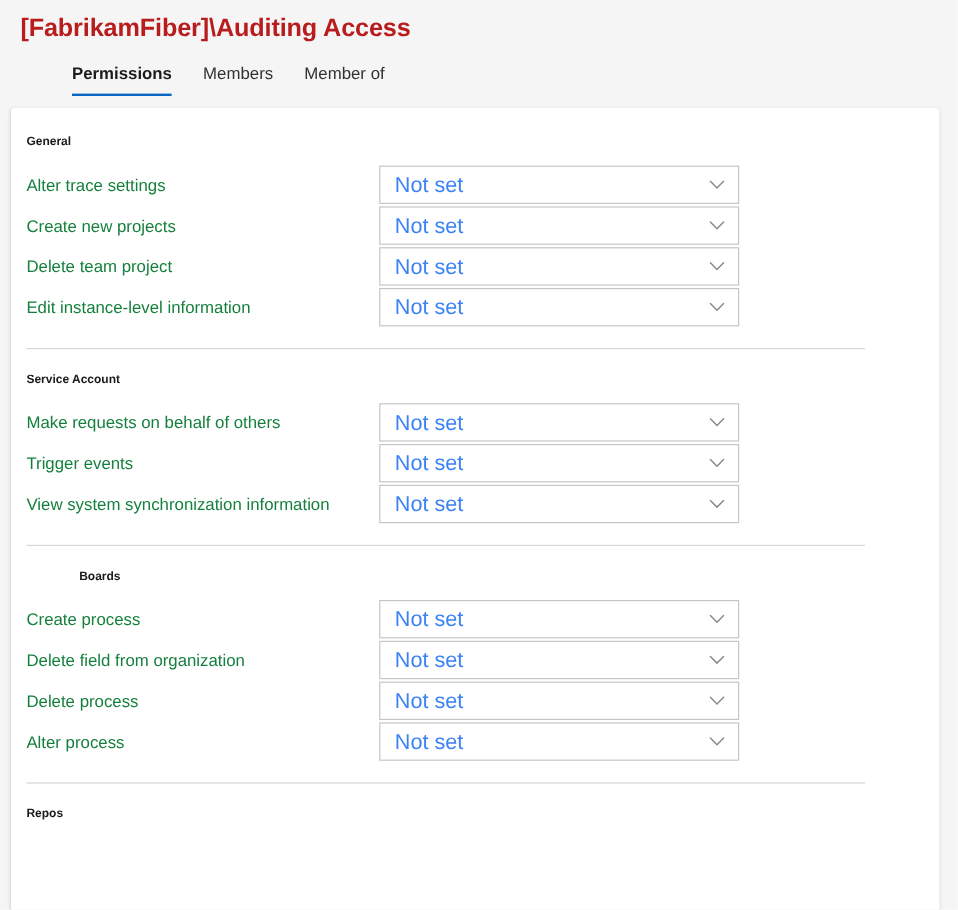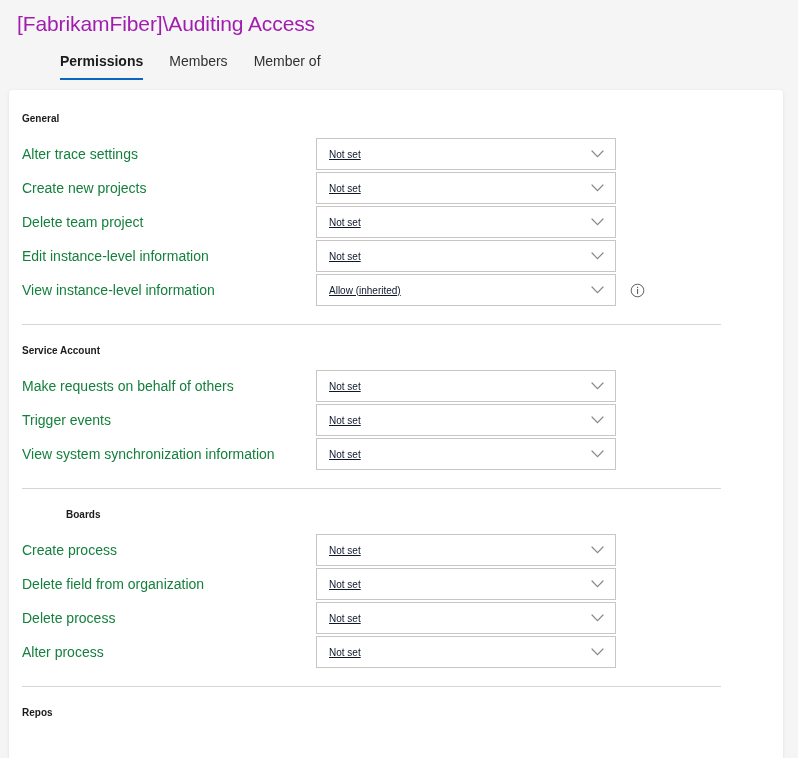--- a/index.html
+++ b/index.html
@@ -8,21 +8,21 @@
     width: 798px; height: 758px;
     background: #f5f5f5;
     font-family: "Liberation Sans", sans-serif;
     overflow: hidden;
   }
   #root { position: relative; width: 798px; height: 758px; }
 
   
   .page-title {
     position: absolute; left: 17px; top: 12px;
-    font-size: 21px; font-weight: 400; color: #a21caf;
+    font-size: 21px; font-weight: 700; color: #b91c1c;
     letter-spacing: -0.1px; white-space: nowrap;
   }
   .tabs {
     position: absolute; left: 16px; top: 53px;
     display: flex; align-items: flex-start; gap: 0px;
   }
   .tab {
     position: relative;
     font-size: 14px; color: #323130;
     padding: 0 13px 11px 13px;
@@ -76,22 +76,22 @@
   .dropdown {
     position: absolute; left: 307px;
     width: 300px; height: 32px;
     border: 1px solid #c8c6c4;
     background: #ffffff;
     display: flex; align-items: center;
     cursor: pointer;
   }
   .dropdown.focused { border: 1px solid #5b8cd1; }
   .dropdown-value {
-    font-size: 10px; color: #0f172a;
-    margin-left: 12px; white-space: nowrap; text-decoration: underline;
+    font-size: 18px; color: #3b82f6;
+    margin-left: 12px; white-space: nowrap;
   }
   .chevron {
     position: absolute; right: 11px; top: 50%;
     transform: translateY(-50%);
     width: 13px; height: 8px;
   }
   .chevron svg { display: block; }
 
   .saved-badge {
     position: absolute; left: 638px;
@@ -166,38 +166,20 @@
             <div class="row-label">Edit instance-level information</div>
             <div class="dropdown">
               <span class="dropdown-value">Not set</span>
               <span class="chevron">
                 <svg width="13" height="8" viewBox="0 0 13 8">
                   <path d="M1 1 L6.5 6.6 L12 1" fill="none" stroke="#8a8886" stroke-width="1.2" stroke-linecap="round"></path>
                 </svg>
               </span>
             </div>
           </div>
-          <div class="row">
-            <div class="row-label">View instance-level information</div>
-            <div class="dropdown">
-              <span class="dropdown-value">Allow (inherited)</span>
-              <span class="chevron">
-                <svg width="13" height="8" viewBox="0 0 13 8">
-                  <path d="M1 1 L6.5 6.6 L12 1" fill="none" stroke="#8a8886" stroke-width="1.2" stroke-linecap="round"></path>
-                </svg>
-              </span>
-            </div>
-            <span class="info-icon">
-              <svg width="15" height="15" viewBox="0 0 15 15">
-                <circle cx="7.5" cy="7.5" r="6.3" fill="none" stroke="#605e5c" stroke-width="1"></circle>
-                <rect x="7" y="6" width="1.1" height="5" fill="#605e5c"></rect>
-                <rect x="7" y="3.8" width="1.1" height="1.3" fill="#605e5c"></rect>
-              </svg>
-            </span>
-          </div>
           <div class="divider" style="margin-top: 17px;"></div>
         </div>
         <div class="section">
           <div class="section-title" style="padding-top: 20px; padding-bottom: 13px;">Service Account</div>
           <div class="row">
             <div class="row-label">Make requests on behalf of others</div>
             <div class="dropdown">
               <span class="dropdown-value">Not set</span>
               <span class="chevron">
                 <svg width="13" height="8" viewBox="0 0 13 8">

